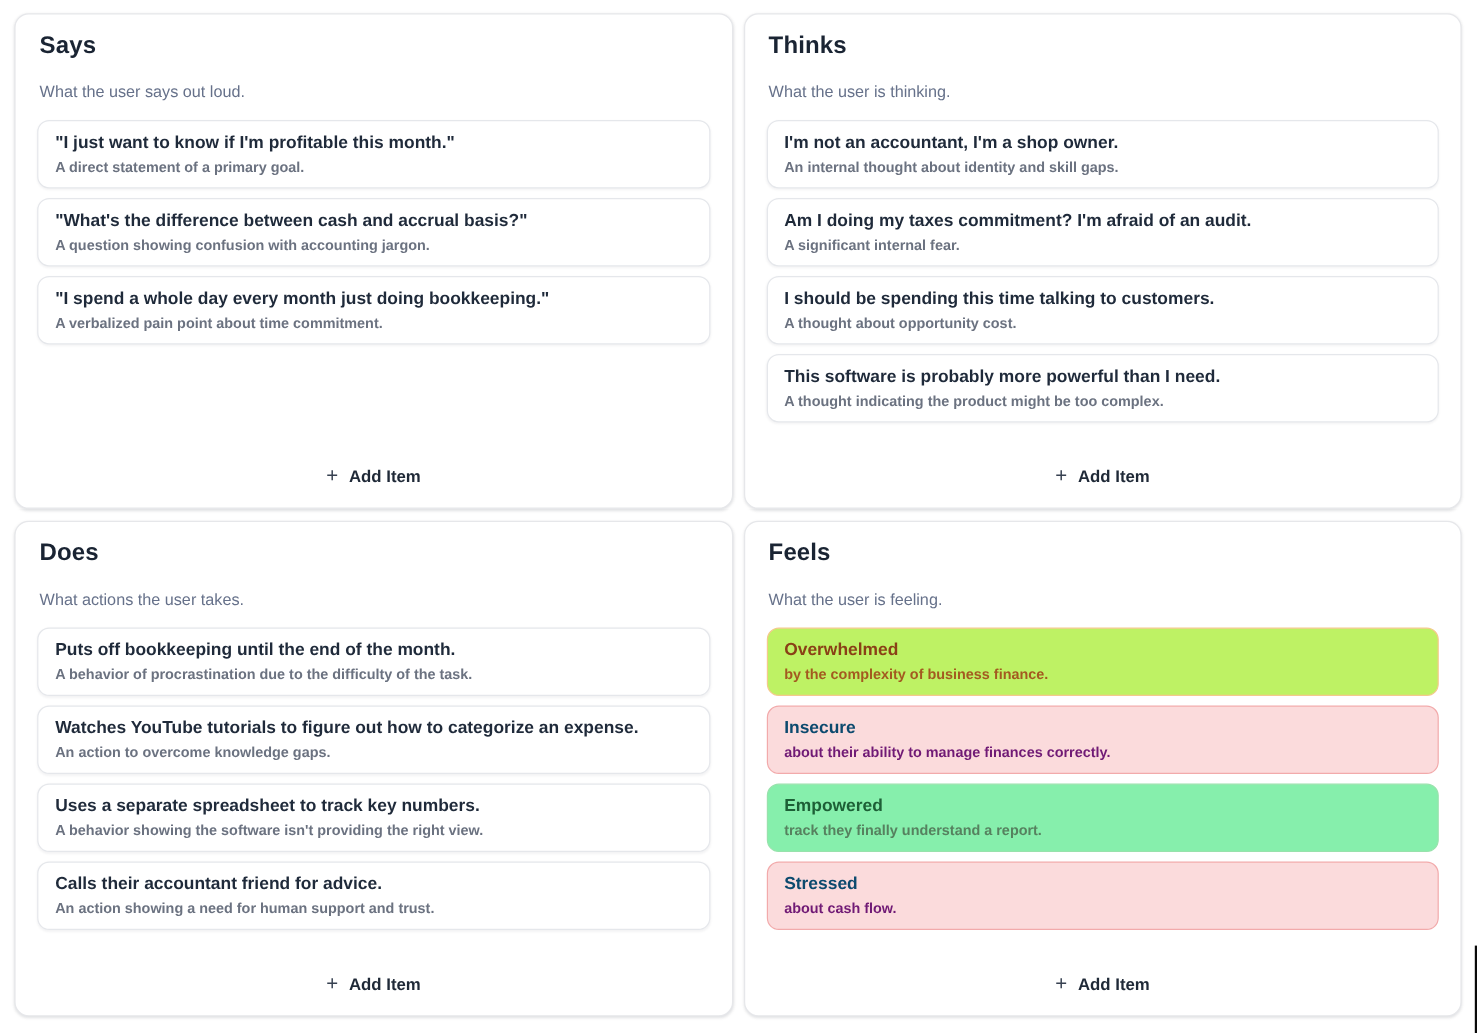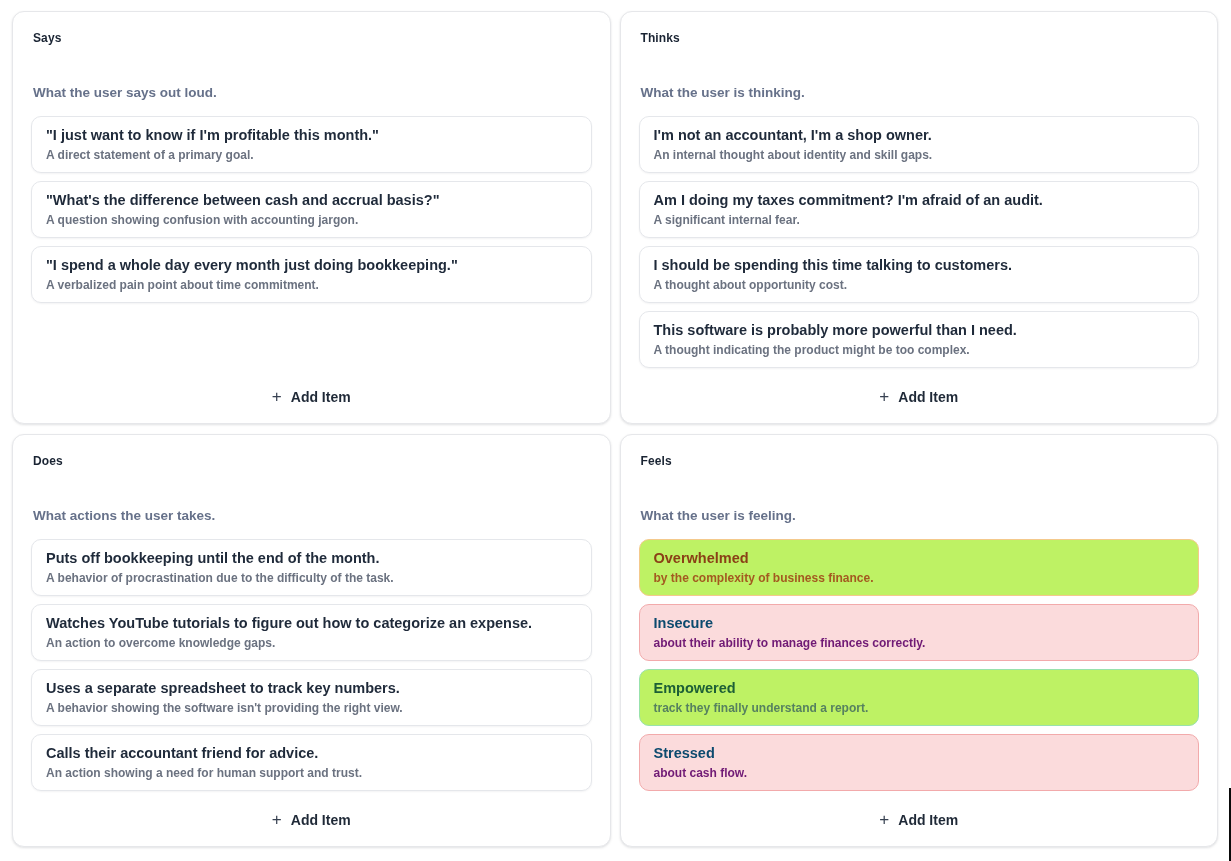--- a/index.html
+++ b/index.html
@@ -21,26 +21,26 @@
   .quadrant {
     background:#ffffff;
     border:1px solid #e6e7ea;
     border-radius:12px;
     box-shadow:0 1px 3px rgba(16,24,40,.08), 0 1px 2px rgba(16,24,40,.05);
     padding:16px 18px 12px 18px;
     display:flex; flex-direction:column;
     overflow:hidden;
   }
   .q-title {
-    font-size:12px; line-height:20px; font-weight:700;
+    font-size:20px; line-height:20px; font-weight:700;
     color:#1a2433; margin:0 2px 20px 2px; letter-spacing:.1px;
   }
   .q-subtitle {
-    font-size:13.5px; line-height:18px; font-weight:700;
-    color:#66718a; margin:16px 2px 14px 2px;
+    font-size:13.5px; line-height:18px; font-weight:400;
+    color:#66718a; margin:0 2px 14px 2px;
   }
   .items { display:flex; flex-direction:column; gap:8px; }
   .item {
     background:#ffffff;
     border:1px solid #e5e7eb;
     border-radius:10px;
     padding:8px 14px;
     box-shadow:0 1px 2px rgba(16,24,40,.05);
     cursor:pointer;
   }
@@ -52,21 +52,21 @@
     font-size:12px; line-height:18px; font-weight:700;
     color:#6b7280;
   }
   
   .tone-orange { background:#bef264; border-color:#f4c98c; box-shadow:none; }
   .tone-orange .item-text { color:#8a4016; }
   .tone-orange .item-note { color:#a35a20; }
   .tone-red { background:#fbdbdc; border-color:#f2aaab; box-shadow:none; }
   .tone-red .item-text { color:#0c4a6e; }
   .tone-red .item-note { color:#701a75; }
-  .tone-green { background:#bef264; border-color:#98e2ac; box-shadow:none; }
+  .tone-green { background:#86efac; border-color:#98e2ac; box-shadow:none; }
   .tone-green .item-text { color:#1d5f36; }
   .tone-green .item-note { color:#56815f; }
 
   .add-item {
     margin-top:auto;
     align-self:center;
     display:flex; align-items:center; gap:9px;
     background:none; border:none;
     padding:6px 12px;
     font-family:inherit;

